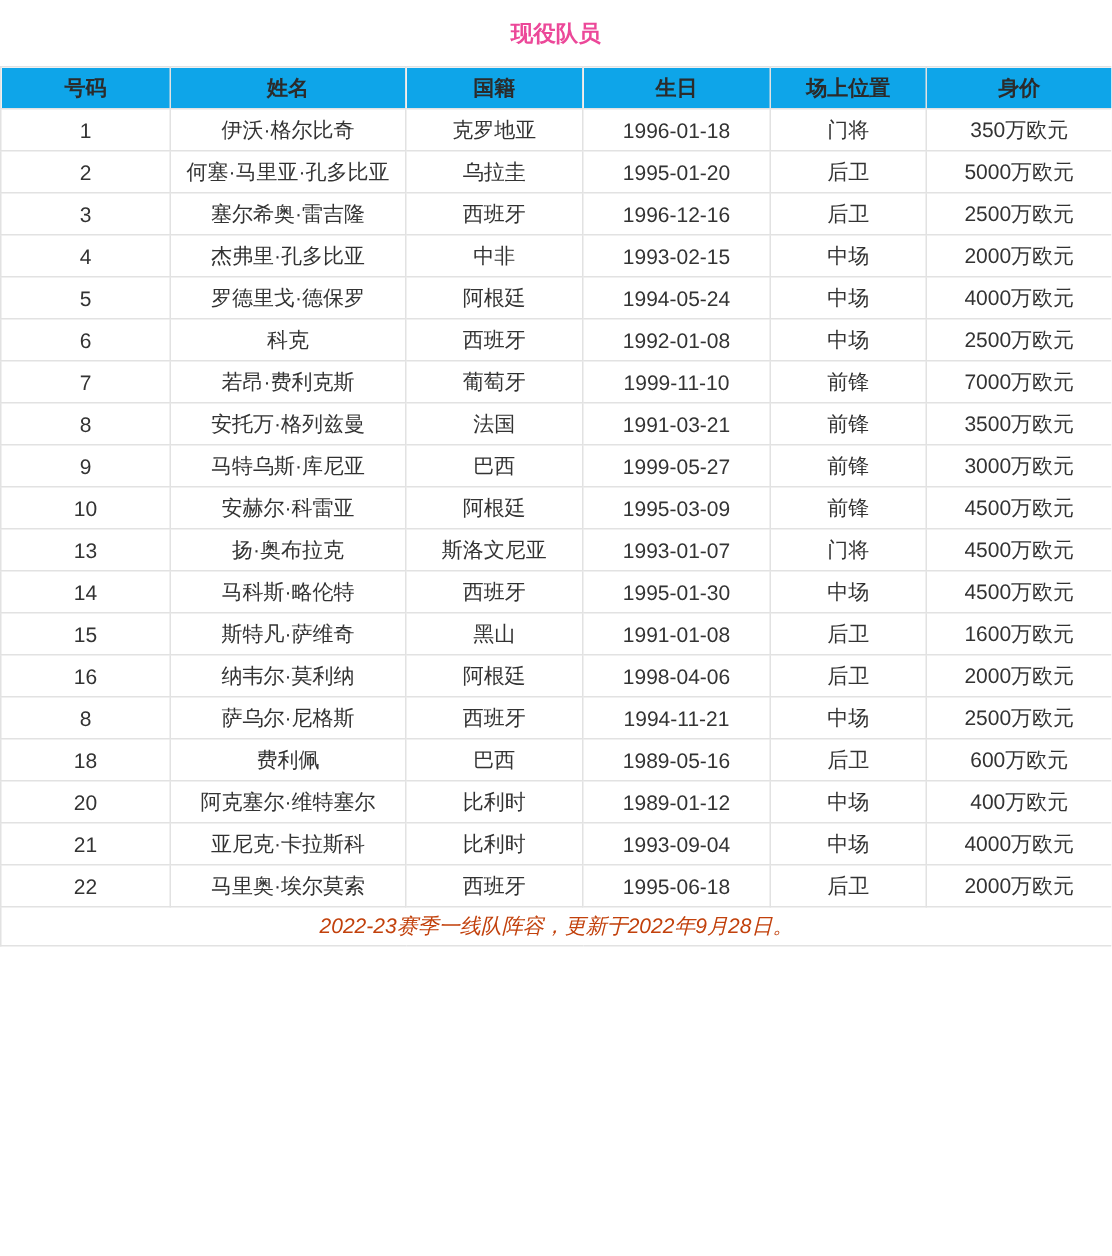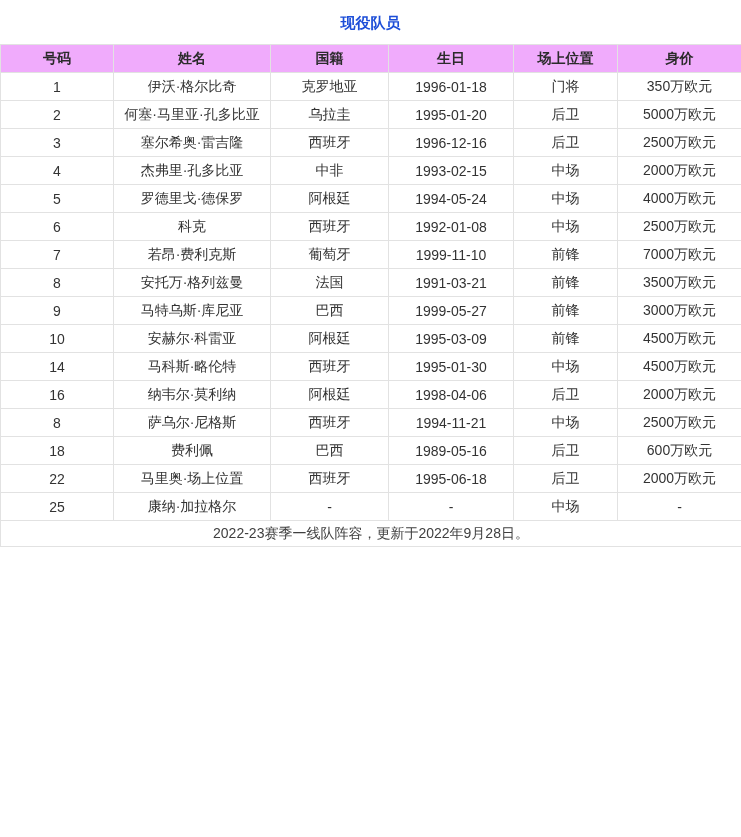--- a/index.html
+++ b/index.html
@@ -11,21 +11,21 @@
   .page {
     width: 741px;
     height: 837px;
     background: #ffffff;
     overflow: hidden;
   }
   .page-title {
     text-align: center;
     font-weight: bold;
     font-size: 15px;
-    color: #1d4ed8;
+    color: #ec4899;
     padding: 13px 0 11px 0;
     line-height: 20px;
   }
   table.squad {
     width: 741px;
     border-collapse: collapse;
     table-layout: fixed;
     font-size: 14px;
   }
   table.squad th,
@@ -33,27 +33,28 @@
     border: 1px solid #e2e2e2;
     text-align: center;
     vertical-align: middle;
     height: 28px;
     padding: 0 4px;
     overflow: hidden;
     white-space: nowrap;
     color: #333333;
   }
   table.squad th {
-    background: #f0abfc;
+    background: #0ea5e9;
     font-weight: bold;
     color: #2b2b2b;
   }
   table.squad td.caption-cell {
+    font-style: italic;
     height: 26px;
-    color: #404040;
+    color: #c2410c;
   }
   col.c-number   { width: 113px; }
   col.c-name     { width: 157px; }
   col.c-nation   { width: 118px; }
   col.c-birthday { width: 125px; }
   col.c-position { width: 104px; }
   col.c-value    { width: 124px; }
 </style>
 </head>
 <body>
@@ -155,26 +156,42 @@
         </tr>
         <tr>
           <td>10</td>
           <td>安赫尔·科雷亚</td>
           <td>阿根廷</td>
           <td>1995-03-09</td>
           <td>前锋</td>
           <td>4500万欧元</td>
         </tr>
         <tr>
+          <td>13</td>
+          <td>扬·奥布拉克</td>
+          <td>斯洛文尼亚</td>
+          <td>1993-01-07</td>
+          <td>门将</td>
+          <td>4500万欧元</td>
+        </tr>
+        <tr>
           <td>14</td>
           <td>马科斯·略伦特</td>
           <td>西班牙</td>
           <td>1995-01-30</td>
           <td>中场</td>
           <td>4500万欧元</td>
+        </tr>
+        <tr>
+          <td>15</td>
+          <td>斯特凡·萨维奇</td>
+          <td>黑山</td>
+          <td>1991-01-08</td>
+          <td>后卫</td>
+          <td>1600万欧元</td>
         </tr>
         <tr>
           <td>16</td>
           <td>纳韦尔·莫利纳</td>
           <td>阿根廷</td>
           <td>1998-04-06</td>
           <td>后卫</td>
           <td>2000万欧元</td>
         </tr>
         <tr>
@@ -187,34 +204,42 @@
         </tr>
         <tr>
           <td>18</td>
           <td>费利佩</td>
           <td>巴西</td>
           <td>1989-05-16</td>
           <td>后卫</td>
           <td>600万欧元</td>
         </tr>
         <tr>
+          <td>20</td>
+          <td>阿克塞尔·维特塞尔</td>
+          <td>比利时</td>
+          <td>1989-01-12</td>
+          <td>中场</td>
+          <td>400万欧元</td>
+        </tr>
+        <tr>
+          <td>21</td>
+          <td>亚尼克·卡拉斯科</td>
+          <td>比利时</td>
+          <td>1993-09-04</td>
+          <td>中场</td>
+          <td>4000万欧元</td>
+        </tr>
+        <tr>
           <td>22</td>
-          <td>马里奥·场上位置</td>
+          <td>马里奥·埃尔莫索</td>
           <td>西班牙</td>
           <td>1995-06-18</td>
           <td>后卫</td>
           <td>2000万欧元</td>
-        </tr>
-        <tr>
-          <td>25</td>
-          <td>康纳·加拉格尔</td>
-          <td>-</td>
-          <td>-</td>
-          <td>中场</td>
-          <td>-</td>
         </tr>
       </tbody>
     <tfoot>
       <tr>
         <td colspan="6" class="caption-cell">2022-23赛季一线队阵容，更新于2022年9月28日。</td>
       </tr>
     </tfoot>
   </table>
 </div>
 

